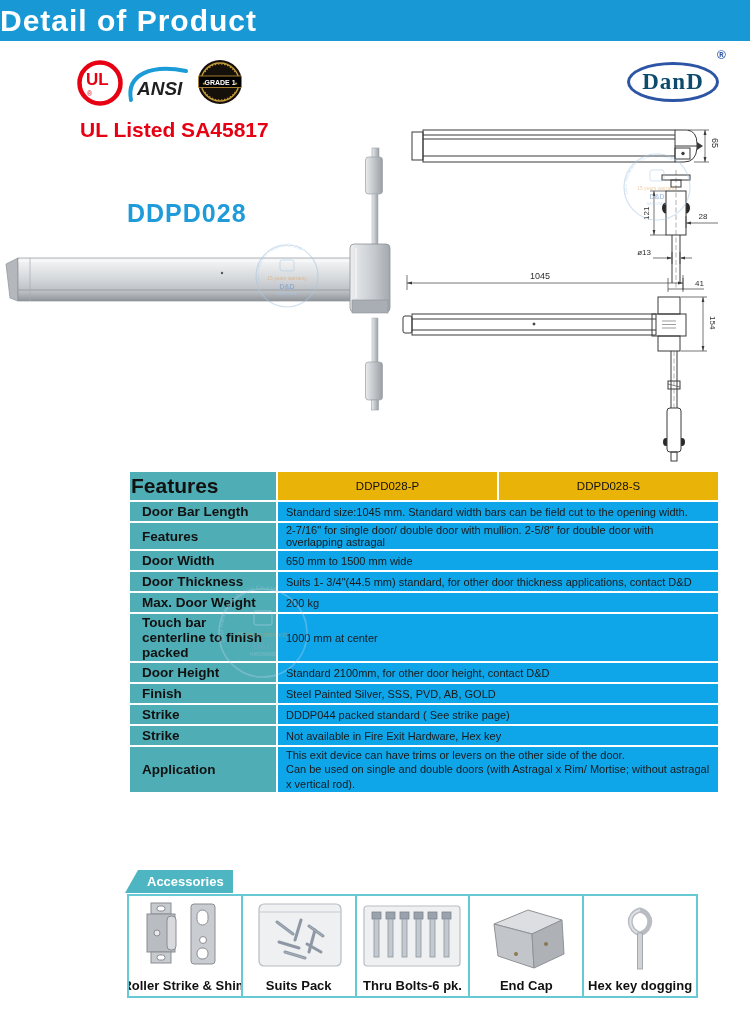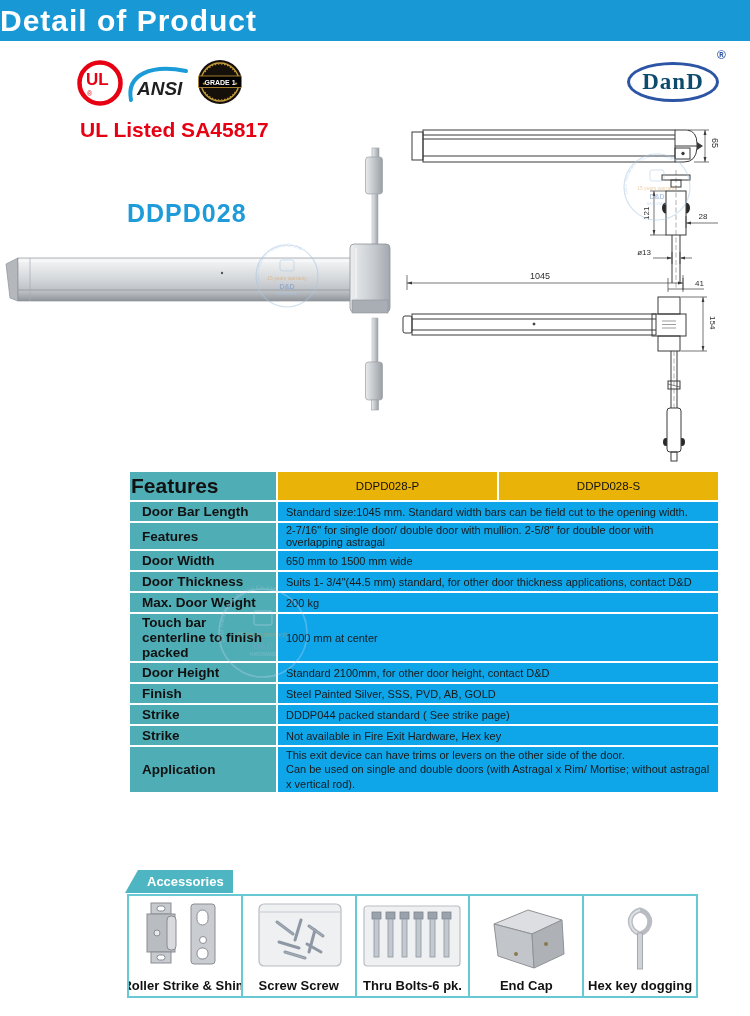--- a/index.html
+++ b/index.html
@@ -386,21 +386,21 @@
               <line x1="36" y1="52" x2="56" y2="58"></line>
             <line x1="66" y1="30" x2="60" y2="52"></line>
           </g>
           <g stroke="#aab3bd" stroke-width="1">
             <line x1="28" y1="22" x2="44" y2="34"></line>
               <line x1="60" y1="26" x2="74" y2="36"></line>
               <line x1="36" y1="52" x2="56" y2="58"></line>
           </g>
         </svg>
       </div>
-      <div class="cap">Screw Screw</div>
+      <div class="cap">Suits Pack</div>
     </div>
 
     <div class="acc-cell">
       <div class="pic">
         <svg width="104" height="74" viewBox="0 0 104 74">
           <rect x="4" y="6" width="96" height="60" rx="3" fill="#eef0f2" stroke="#b9bdc3" stroke-width="1.2"></rect>
           <g>
             <g transform="translate(12,0)">
                 <rect x="0" y="12" width="9" height="7" fill="#9aa2ac" stroke="#7e8790" stroke-width="0.8"></rect>
                 <rect x="2" y="19" width="5" height="38" fill="#c3c9cf" stroke="#8e96a0" stroke-width="0.8"></rect>

